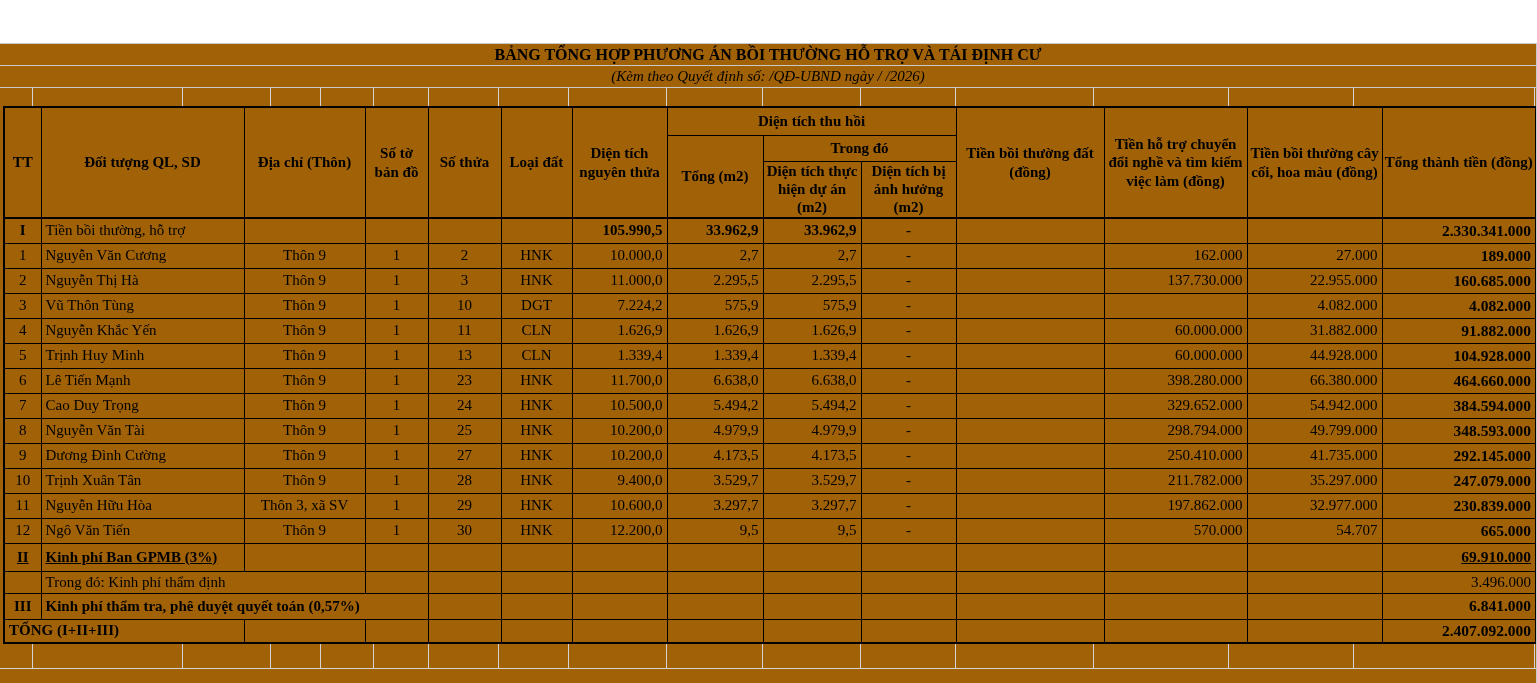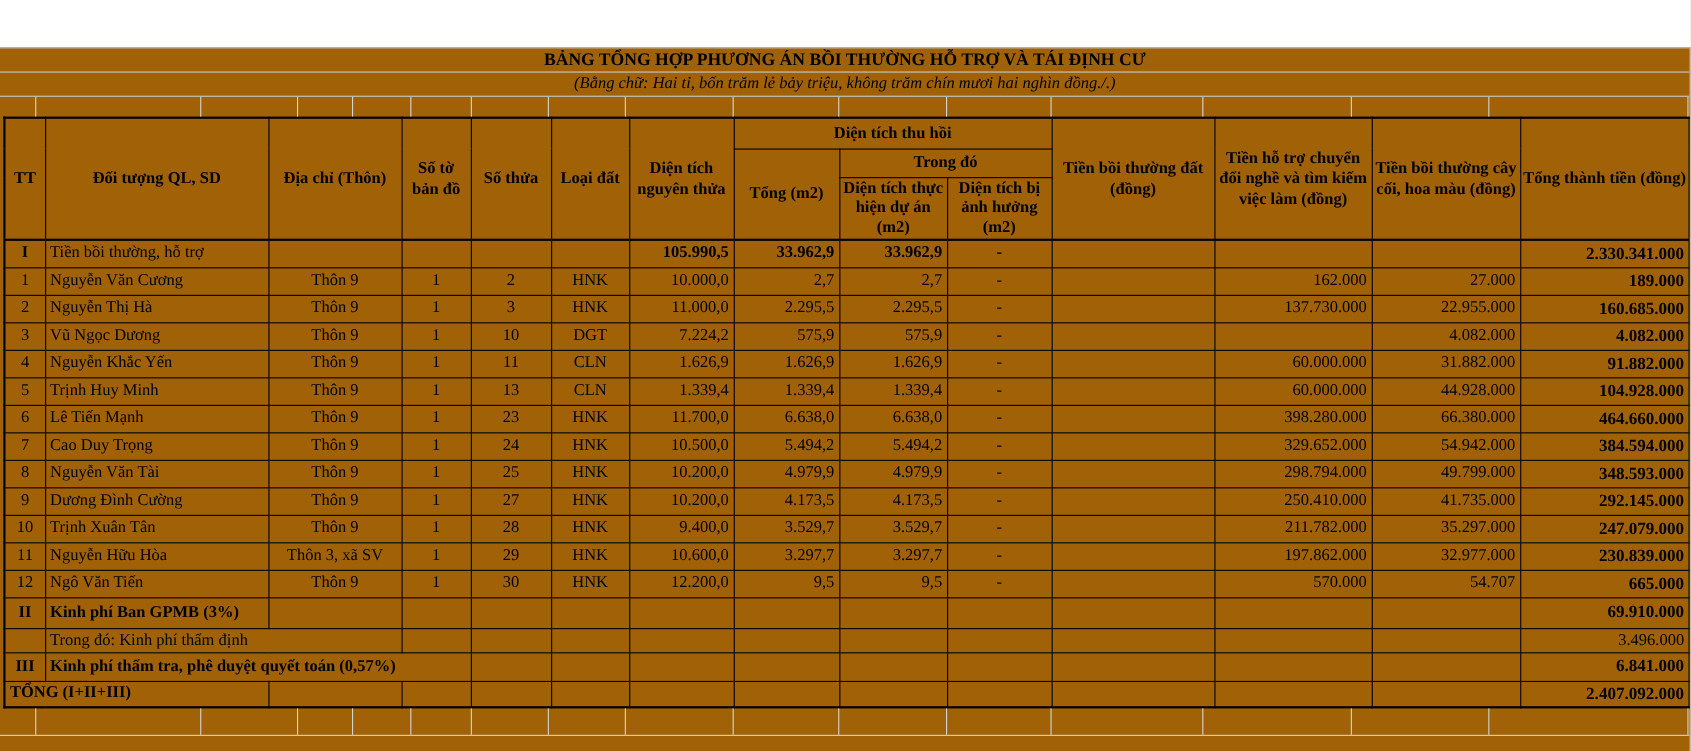--- a/index.html
+++ b/index.html
@@ -21,35 +21,35 @@
   .strip-top{height:18px;}
   .strip-bottom{height:24px;border-bottom:1px solid #d4d4d4;}
   
   table{border-collapse:collapse;table-layout:fixed;margin-left:3px;width:1532px;}
   th,td{border:1px solid #000;overflow:hidden;padding:0 4px;box-sizing:border-box;}
   thead th{font-weight:bold;text-align:center;vertical-align:middle;font-size:15px;
     line-height:1.22;padding:0 2px;white-space:normal;}
   tbody td{font-size:15px;white-space:nowrap;vertical-align:middle;}
   tbody tr{height:25px;}
   tr.hr1{height:28px;} tr.hr2{height:26px;} tr.hr3{height:57px;}
-  tr.sum-row-0{height:28px;} tr.sum-row-1{height:22px;} tr.sum-row-2{height:26px;padding-left:36px;} tr.sum-row-3{height:24px;}
+  tr.sum-row-0{height:28px;text-decoration:underline;} tr.sum-row-1{height:22px;} tr.sum-row-2{height:26px;padding-left:36px;} tr.sum-row-3{height:24px;}
   td.l{text-align:left;} td.c{text-align:center;} td.r{text-align:right;}
   td.b{font-weight:bold;}
   td.total-col{font-weight:bold;font-size:15.5px;}
   table{border:2px solid #000;}
   thead{border-bottom:2px solid #000;}
 </style>
 </head>
 <body>
 
 <div class="sheet">
 
   <div class="title-block">
     <div class="title-row t1">BẢNG TỔNG HỢP PHƯƠNG ÁN BỒI THƯỜNG HỖ TRỢ VÀ TÁI ĐỊNH CƯ</div>
-    <div class="title-row t5">(Bằng chữ: Hai tỉ, bốn trăm lẻ bảy triệu, không trăm chín mươi hai nghìn đồng./.)</div>
+    <div class="title-row t3">(Kèm theo Quyết định số:       /QĐ-UBND ngày      /     /2026)</div>
   </div>
 
   <div class="grid-strip strip-top" id="strip-top">
       <div class="v" style="left: 32px;"></div>
       <div class="v" style="left: 182px;"></div>
       <div class="v" style="left: 270px;"></div>
       <div class="v" style="left: 320px;"></div>
       <div class="v" style="left: 373px;"></div>
       <div class="v" style="left: 428px;"></div>
       <div class="v" style="left: 498px;"></div>
@@ -149,21 +149,21 @@
           <td class="r">2.295,5</td>
           <td class="r">2.295,5</td>
           <td class="c">-</td>
           <td class="r"></td>
           <td class="r">137.730.000</td>
           <td class="r">22.955.000</td>
           <td class="r total-col">160.685.000</td>
         </tr>
         <tr>
           <td class="c">3</td>
-          <td class="l">Vũ Ngọc Dương</td>
+          <td class="l">Vũ Thôn Tùng</td>
           <td class="c">Thôn 9</td>
           <td class="c">1</td>
           <td class="c">10</td>
           <td class="c">DGT</td>
           <td class="r">7.224,2</td>
           <td class="r">575,9</td>
           <td class="r">575,9</td>
           <td class="c">-</td>
           <td class="r"></td>
           <td class="r"></td>

